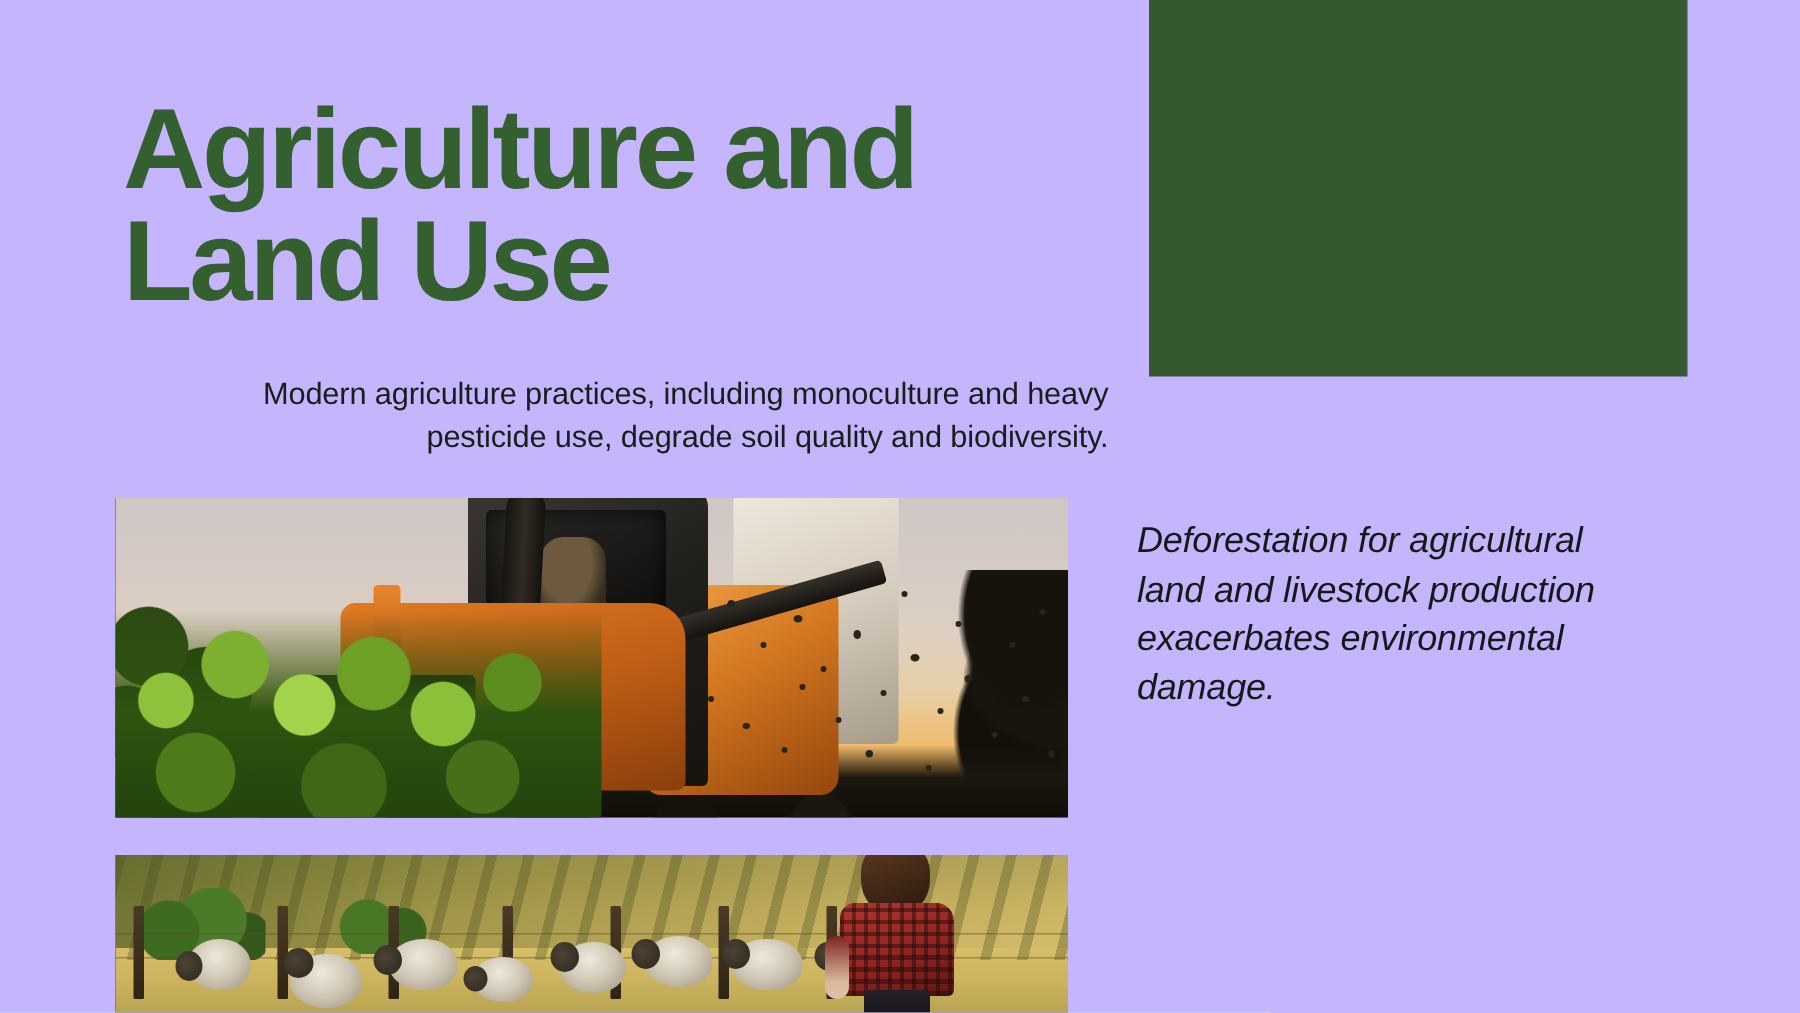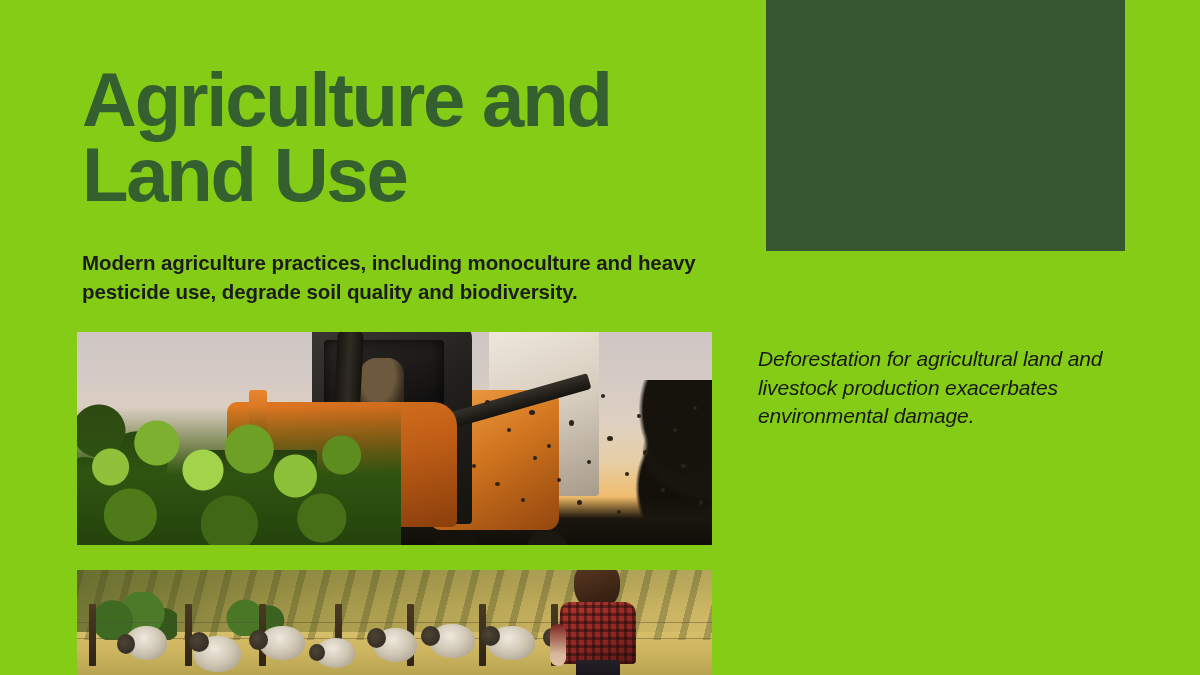--- a/index.html
+++ b/index.html
@@ -3,21 +3,21 @@
 <meta charset="utf-8">
 <style>
   html,body{margin:0;padding:0;}
   body{
     width:1200px;height:675px;
     background:#ffffff;
     font-family:"Liberation Sans","DejaVu Sans",sans-serif;
     overflow:hidden;
     position:relative;
   }
-  .slide{position:relative;width:1200px;height:675px;background:#84cc16;overflow:hidden;}
+  .slide{position:relative;width:1200px;height:675px;background:#c4b5fd;overflow:hidden;}
 
   
   .green-block{
     position:absolute;left:766px;top:-2px;width:359px;height:253px;
     background:#355830;
   }
 
   
   .title{
     position:absolute;left:82px;top:62px;width:640px;
@@ -26,26 +26,27 @@
     font-weight:700;
     font-size:76px;
     line-height:0.99;
     letter-spacing:-2.2px;
     white-space:pre-line;
     -webkit-font-smoothing:antialiased;
   }
 
   
   .subtitle{
-    position:absolute;left:82px;top:248px;width:645px;
+    position:absolute;left:94px;top:248px;width:645px;
     color:#1c1c1c;
     font-size:20.5px;
     line-height:1.42;
-    font-weight:700;
+    font-weight:400;
     letter-spacing:-0.1px;
+    text-align:right;
   }
 
   
   .photo{
     position:absolute;
     overflow:hidden;
     background:#2a2a2a;
   }
   .photo-harvester{left:77px;top:332px;width:635px;height:213px;}
   .photo-sheep{left:77px;top:570px;width:635px;height:105px;}
@@ -250,21 +251,21 @@
     position:absolute;left:-4px;top:58px;width:16px;height:42px;
     background:linear-gradient(180deg,#7d2420,#d8b79a 72%,#e2c2a5 100%);
     border-radius:8px;
   }
 
   
   .para{
     position:absolute;left:758px;width:345px;
     color:#18181a;
     font-style:italic;
-    font-size:21px;
+    font-size:24px;
     line-height:1.36;
     letter-spacing:-0.15px;
     font-weight:400;
   }
   .para-1{top:345px;}
   .para-2{top:513px;}
 </style>
 </head>
 <body>
 

